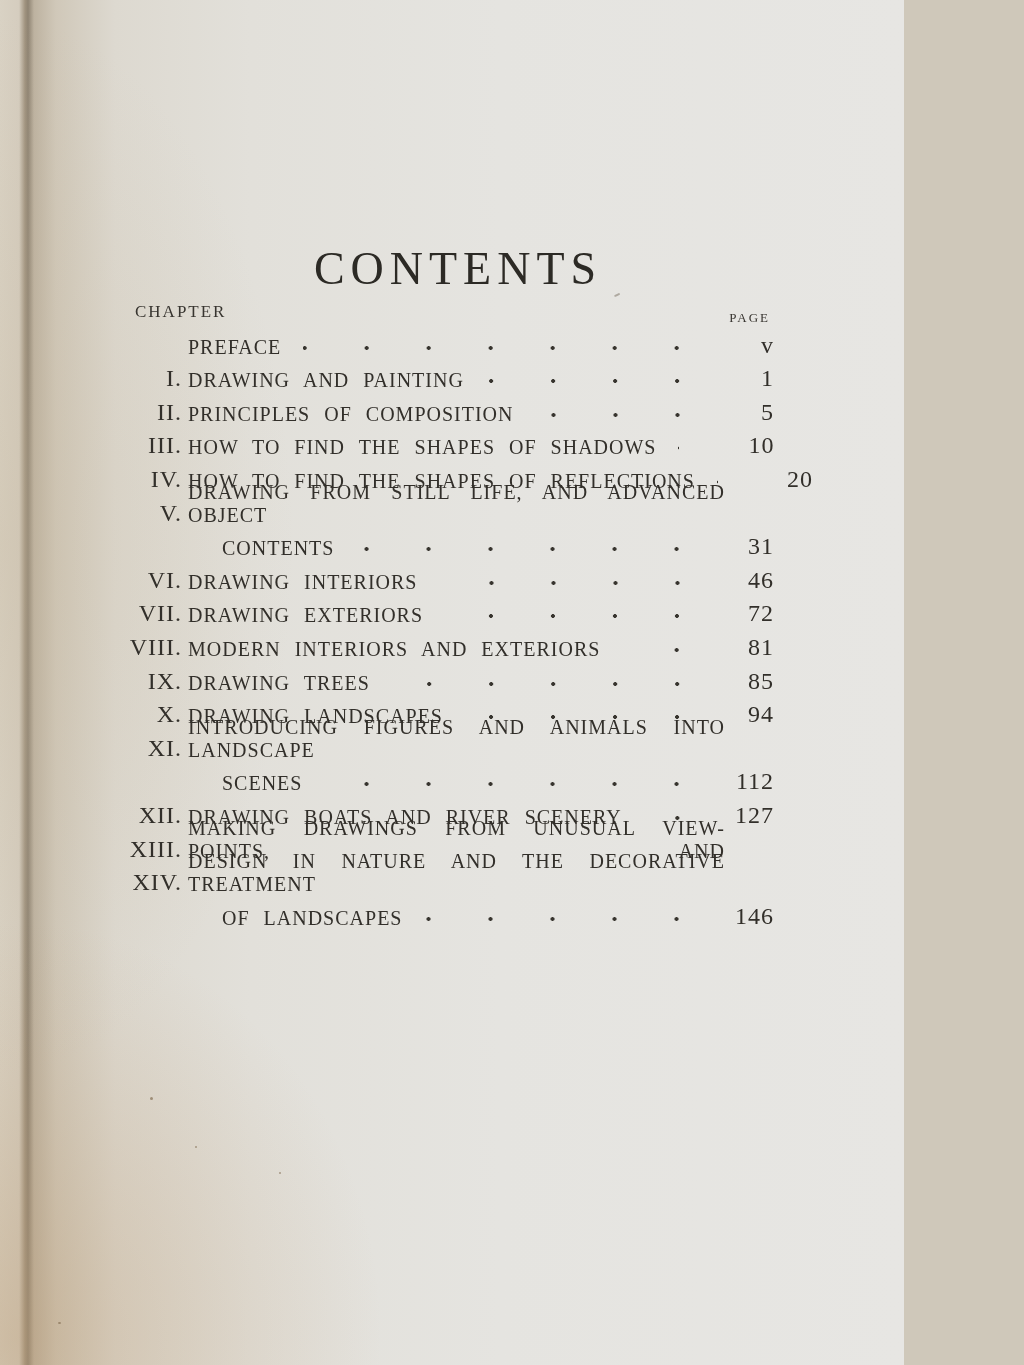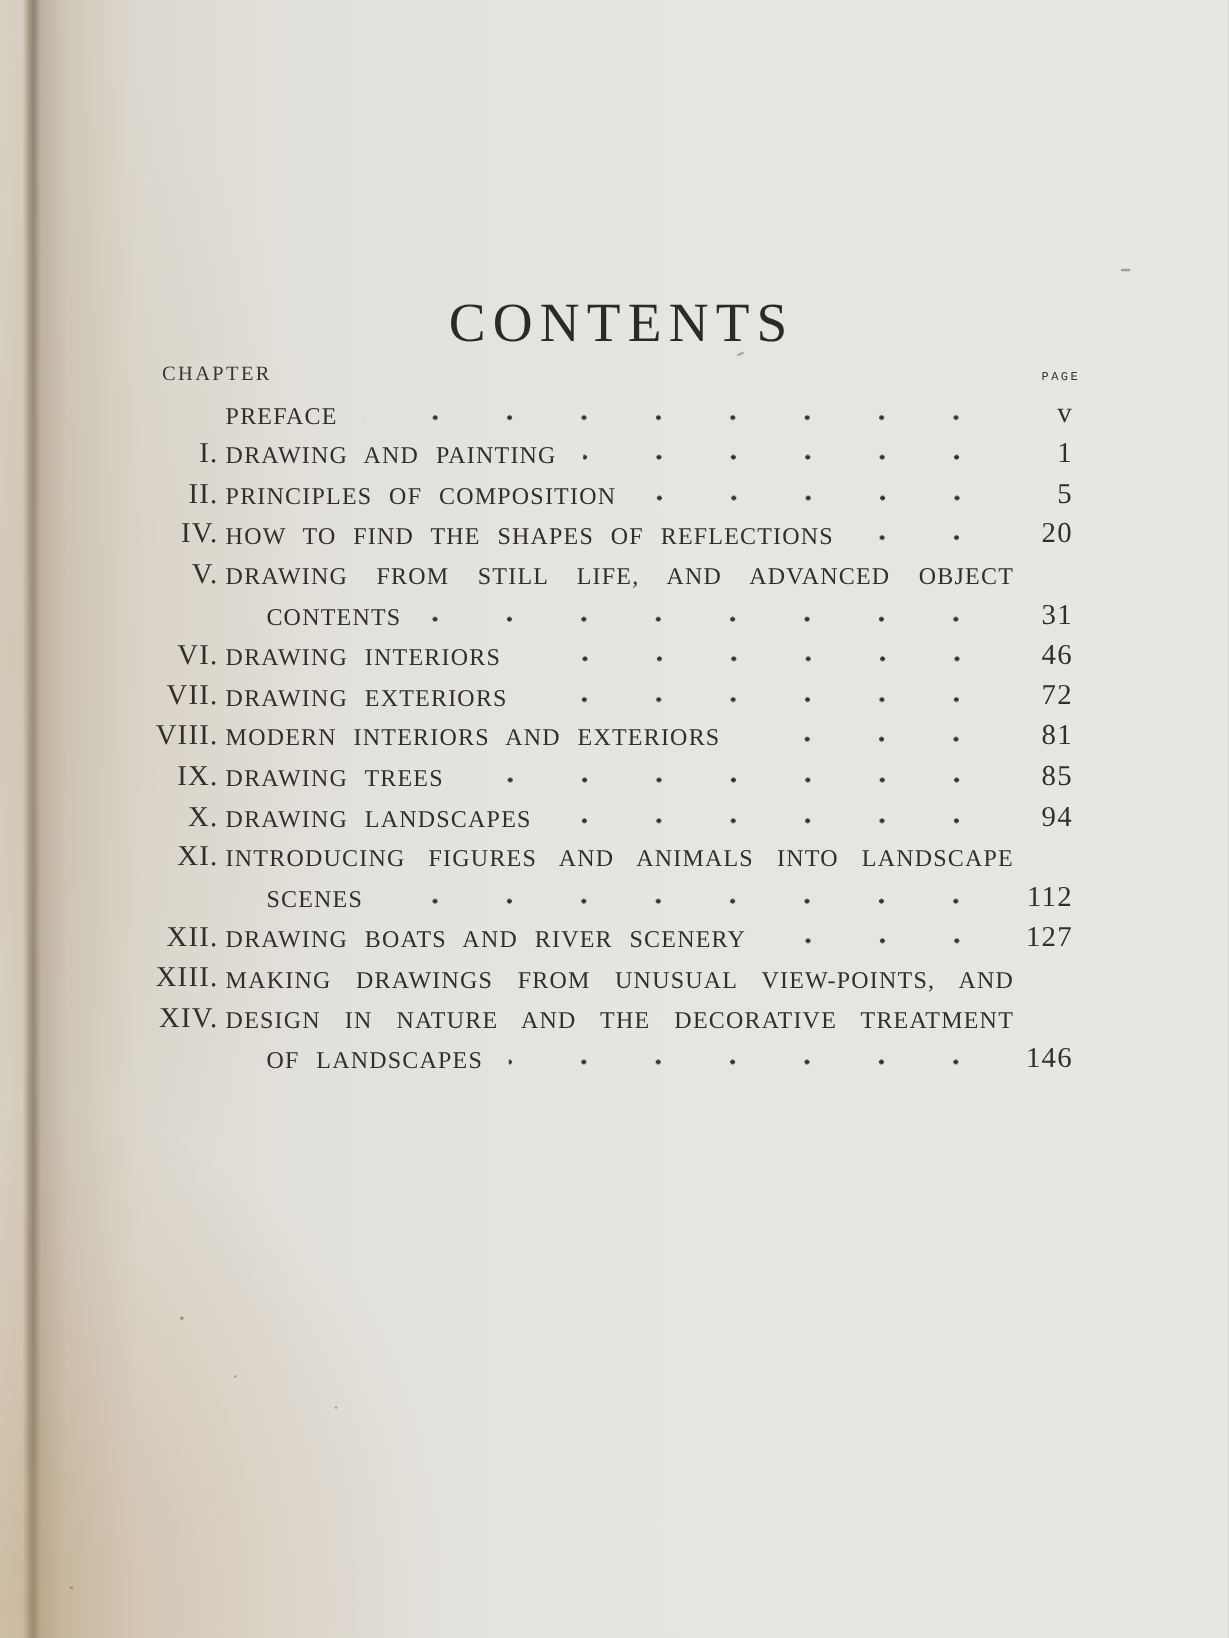--- a/index.html
+++ b/index.html
@@ -1,30 +1,30 @@
 <!DOCTYPE html>
 <html><head>
 <meta charset="utf-8">
 <style>
   html,body{margin:0;padding:0;background:#cfc8ba;}
   .photo{
-    position:relative;width:1024px;height:1365px;overflow:hidden;
+    position:relative;width:904px;height:1365px;overflow:hidden;
     font-family:"Liberation Serif",serif;color:#322f2a;
     background:
       radial-gradient(ellipse 560px 640px at 2% 98%, rgba(186,152,110,0.38), rgba(186,152,110,0) 65%),
       radial-gradient(ellipse 420px 760px at 0% 40%, rgba(196,180,152,0.28), rgba(196,180,152,0) 70%),
       linear-gradient(90deg,#d9d2c4 0px,#d5cdbf 19px,#a0937f 25px,#8f8473 28px,#bdb2a0 34px,#d0c8b9 56px,#ddd9d0 115px,#e2e0da 250px,#e5e4e0 500px,#e7e6e3 100%);
   }
   .contents-title{
     position:absolute;top:242px;left:0;width:100%;box-sizing:border-box;padding-left:12px;
     text-align:center;font-size:46px;letter-spacing:6px;color:#2c2a25;
   }
   .col-headers{position:absolute;left:108px;right:124px;top:300px;height:26px;}
   .chapter-h{position:absolute;left:27px;top:2px;font-size:17px;letter-spacing:2px;color:#383530;}
-  .page-h{position:absolute;right:0;top:10px;font-size:10px;letter-spacing:2px;color:#383530;font-family:Liberation Mono, monospace;}
+  .page-h{position:absolute;right:10px;top:10px;font-size:13px;letter-spacing:2px;color:#383530;}
   .toc{position:absolute;top:330px;left:108px;right:124px;}
   .row{display:flex;align-items:flex-end;height:33.6px;padding-bottom:5px;box-sizing:border-box;}
   .num{flex:0 0 74px;text-align:right;font-size:24px;letter-spacing:1px;white-space:nowrap;}
   .title{margin-left:6px;font-size:20px;letter-spacing:1px;word-spacing:8px;white-space:nowrap;}
   .title.fill{flex:1;white-space:normal;text-align:justify;text-align-last:justify;margin-right:55px;}
   .title.cont{padding-left:34px;}
   .leader{
     flex:1;height:6px;align-self:flex-end;margin:0 16px 8px 22px;min-width:30px;
     background-image:radial-gradient(circle at center,#37342e 1.7px,rgba(55,52,46,0) 2.2px);
     background-size:62px 6px;background-repeat:repeat-x;background-position:right center;
@@ -55,20 +55,26 @@
         <span class="num">I.</span>
         <span class="title">DRAWING AND PAINTING</span>
         <span class="leader"></span>
         <span class="page-num">1</span>
       </div>
       <div class="row">
         <span class="num">II.</span>
         <span class="title">PRINCIPLES OF COMPOSITION</span>
         <span class="leader"></span>
         <span class="page-num">5</span>
+      </div>
+      <div class="row">
+        <span class="num">III.</span>
+        <span class="title">HOW TO FIND THE SHAPES OF SHADOWS</span>
+        <span class="leader"></span>
+        <span class="page-num">10</span>
       </div>
       <div class="row">
         <span class="num">IV.</span>
         <span class="title">HOW TO FIND THE SHAPES OF REFLECTIONS</span>
         <span class="leader"></span>
         <span class="page-num">20</span>
       </div>
       <div class="row">
         <span class="num">V.</span>
         <span class="title fill">DRAWING FROM STILL LIFE, AND ADVANCED OBJECT</span>

